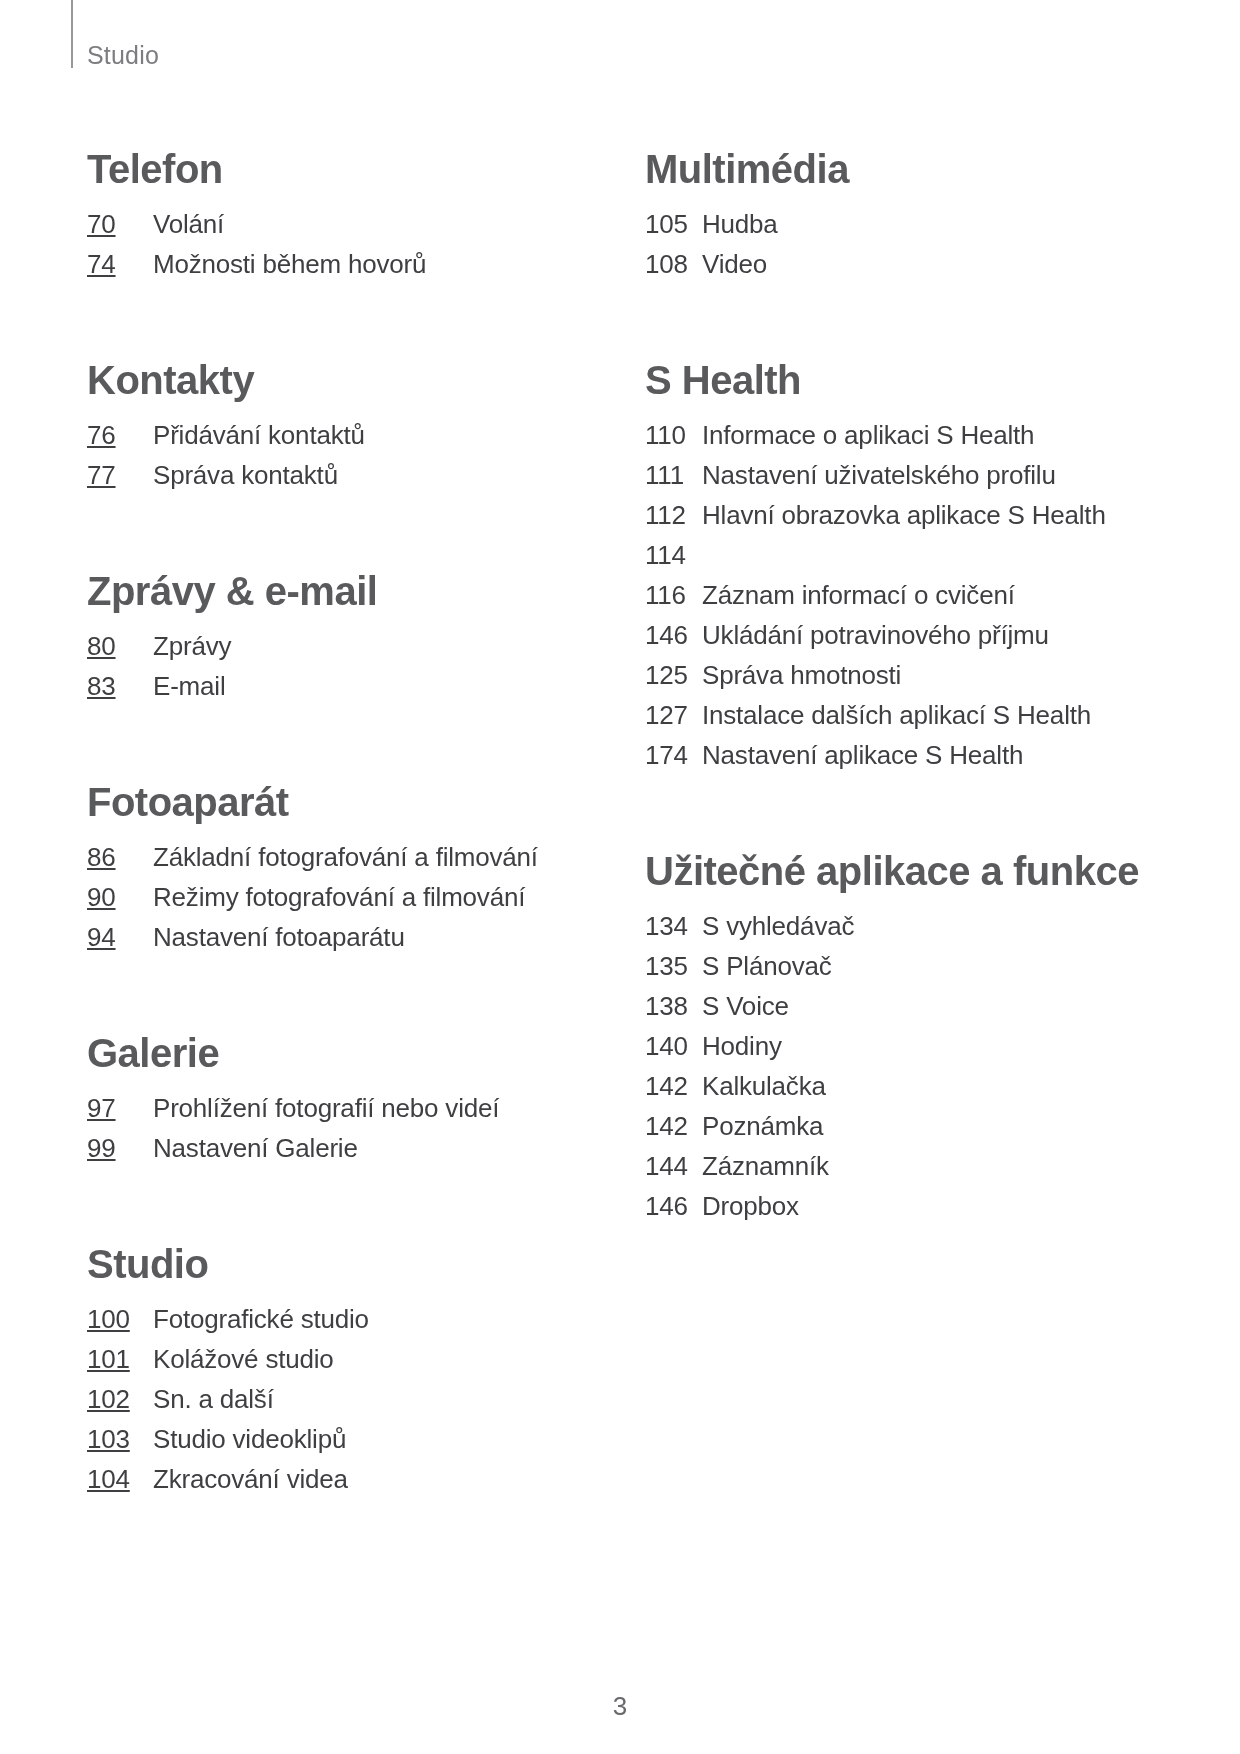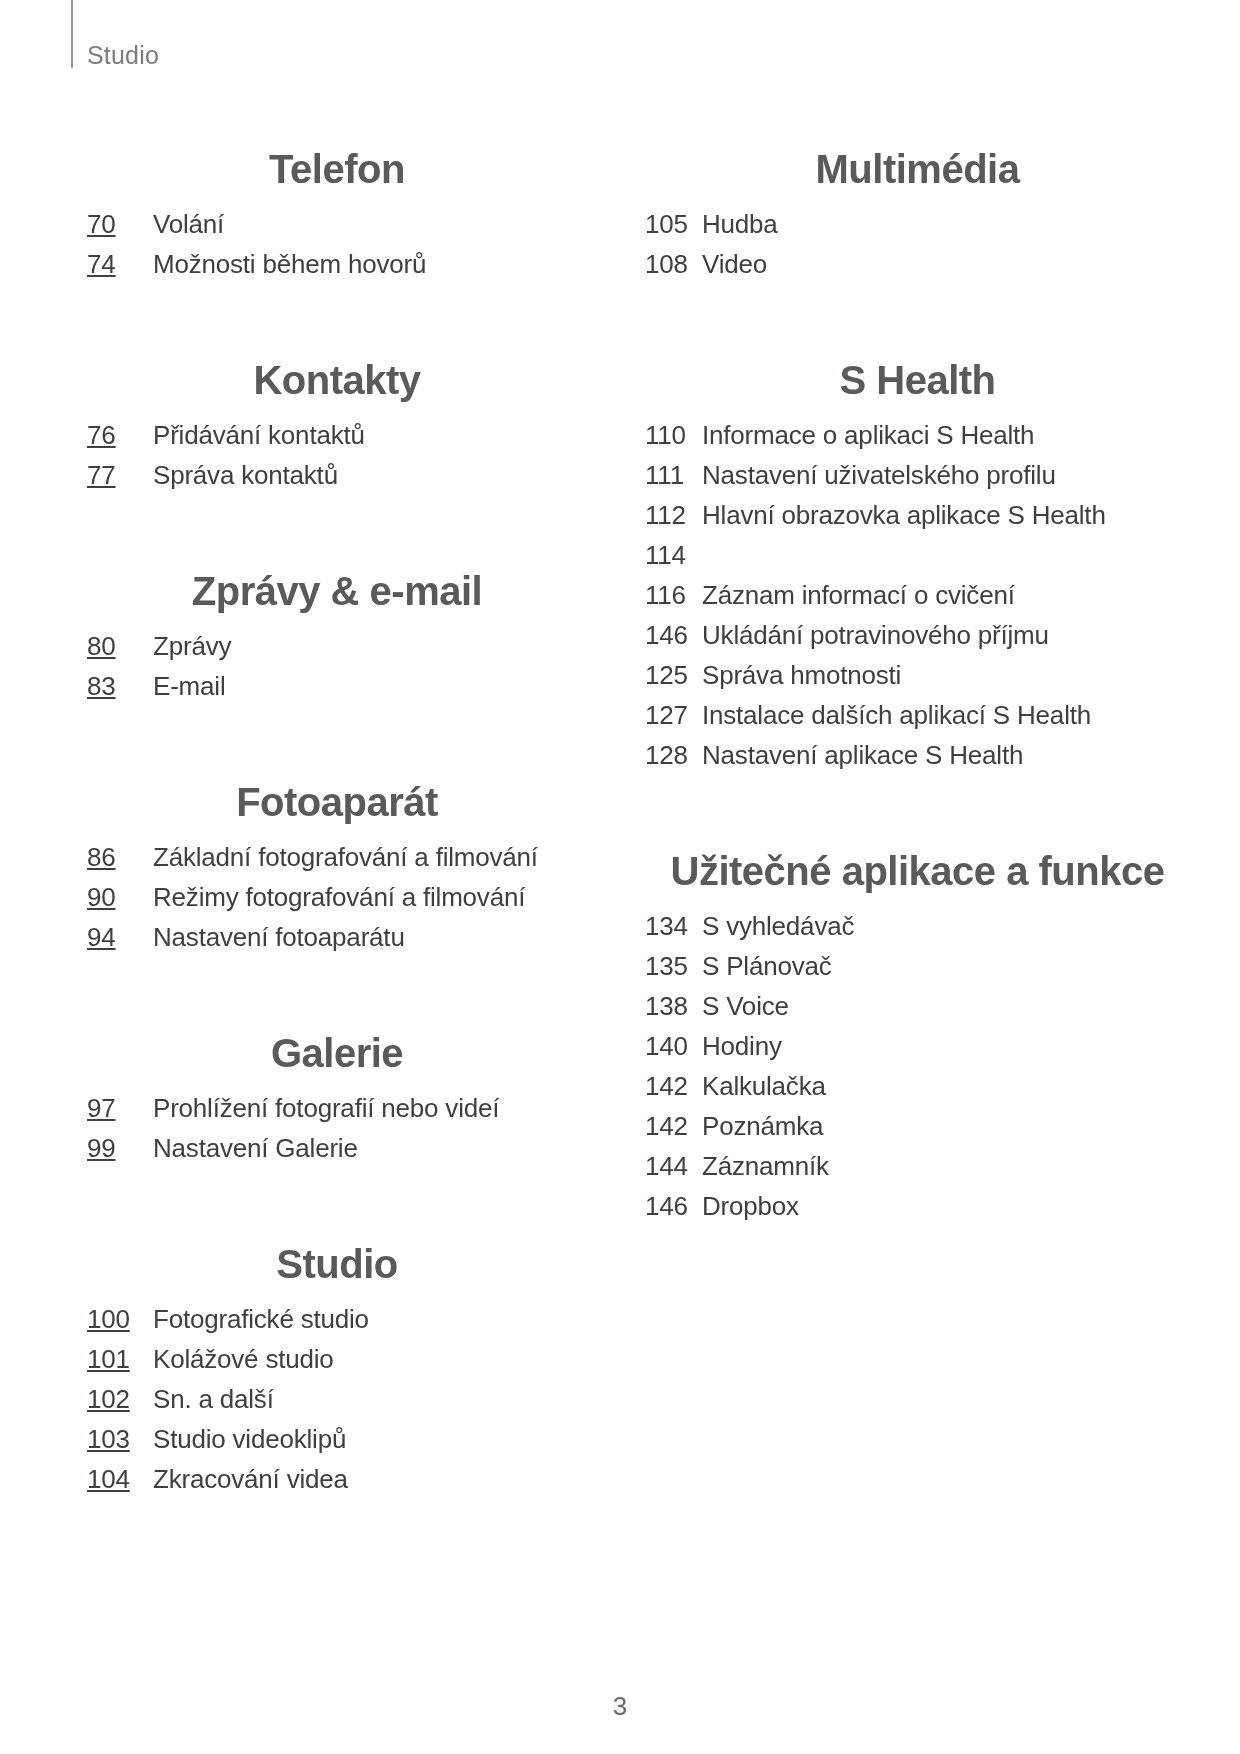--- a/index.html
+++ b/index.html
@@ -24,21 +24,21 @@
     font-size:25px;line-height:30px;color:var(--header-color);
     letter-spacing:0.2px;
   }
   .toc-column{position:absolute;top:146px;}
   .toc-column[data-col="0"]{left:87px;width:500px;}
   .toc-column[data-col="1"]{left:645px;width:545px;}
   .toc-section{margin:0 0 73px 0;}
   .toc-section h2{
     margin:0 0 12px 0;
     font-size:40px;line-height:46px;font-weight:bold;
-    color:var(--heading-color);letter-spacing:-0.5px;white-space:nowrap;text-align:center;
+    color:var(--heading-color);letter-spacing:-0.5px;white-space:nowrap;
   }
   .toc-row{
     display:flex;align-items:flex-start;
     font-size:26px;line-height:40px;color:var(--item-color);
     letter-spacing:-0.2px;
   }
   .toc-row .pg{flex:0 0 auto;}
   .toc-column[data-col="0"] .pg{width:66px;text-decoration:underline;}
   .toc-column[data-col="1"] .pg{width:57px;}
   .toc-row .lbl{white-space:pre;}
@@ -178,21 +178,21 @@
       </div>
       <div class="toc-row">
         <span class="pg">125</span>
         <span class="lbl">Správa hmotnosti</span>
       </div>
       <div class="toc-row">
         <span class="pg">127</span>
         <span class="lbl">Instalace dalších aplikací S Health</span>
       </div>
       <div class="toc-row">
-        <span class="pg">128</span>
+        <span class="pg">174</span>
         <span class="lbl">Nastavení aplikace S Health</span>
       </div>
     </section>
     <section class="toc-section">
       <h2>Užitečné aplikace a funkce</h2>
       <div class="toc-row">
         <span class="pg">134</span>
         <span class="lbl">S vyhledávač</span>
       </div>
       <div class="toc-row">

